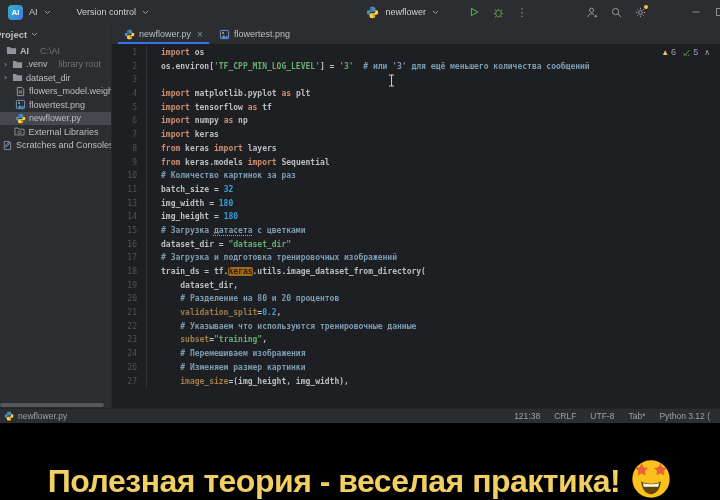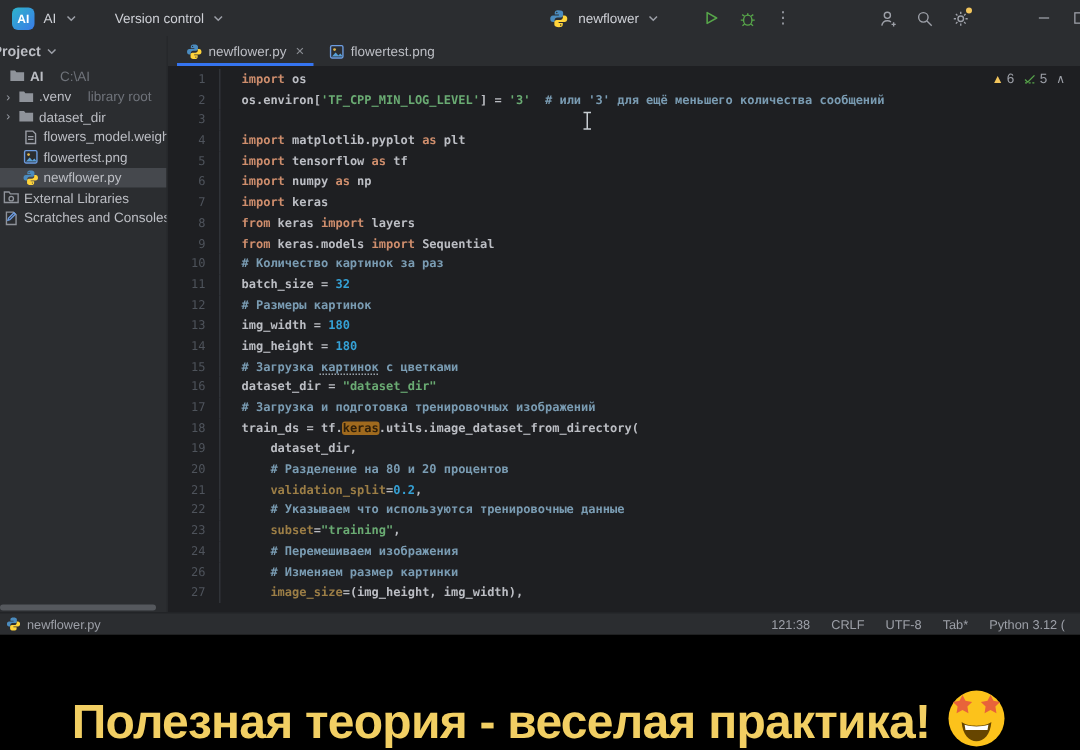--- a/index.html
+++ b/index.html
@@ -209,21 +209,21 @@
           </div>
           <div class="tree-row selected" style="padding-left: 15px;">
             <span class="ti">
               <svg viewBox="0 0 16 16">
                 <path fill="#4b8bbe" d="M7.9 1c-1.7 0-3.2.4-3.2 2v1.6h3.4v.7H3.3C1.8 5.3 1 6.4 1 8s.8 2.7 2.3 2.7h1.3V9.2c0-1.2 1-2.2 2.2-2.2h3c1 0 1.8-.8 1.8-1.8V3c0-1.4-1.6-2-3.7-2zM6.4 2.3c.4 0 .6.3.6.6s-.2.6-.6.6-.6-.3-.6-.6.2-.6.6-.6z"></path>
                 <path fill="#ffd43b" d="M8.1 15c1.7 0 3.2-.4 3.2-2v-1.6H7.9v-.7h4.8c1.5 0 2.3-1.1 2.3-2.7s-.8-2.7-2.3-2.7h-1.3v1.5c0 1.2-1 2.2-2.2 2.2h-3c-1 0-1.8.8-1.8 1.8V13c0 1.4 1.6 2 3.7 2zm1.5-1.3c-.4 0-.6-.3-.6-.6s.2-.6.6-.6.6.3.6.6-.2.6-.6.6z"></path>
               </svg>
             </span>
             <span class="lbl">newflower.py</span>
           </div>
-          <div class="tree-row" style="padding-left: 2px;">
+          <div class="tree-row" style="padding-left: 2px; justify-content: center;">
             <span class="ti">
               <svg viewBox="0 0 12 12">
                 <path d="M1 2.2h3.4l1 1.3H11v6.3H1z" fill="none" stroke="#8f939a"></path>
                 <circle cx="6" cy="7" r="1.6" fill="none" stroke="#8f939a"></circle>
               </svg>
             </span>
             <span class="lbl">External Libraries</span>
           </div>
           <div class="tree-row" style="padding-left: 2px;">
             <span class="ti">
@@ -267,24 +267,23 @@
             <div class="cl"><div class="g">2</div><div class="codepart"><span class="tk-id">os.environ[</span><span class="tk-str">'TF_CPP_MIN_LOG_LEVEL'</span><span class="tk-id">] = </span><span class="tk-str">'3'</span><span class="tk-id">  </span><span class="tk-com"># или '3' для ещё меньшего количества сообщений</span></div></div>
             <div class="cl"><div class="g">3</div><div class="codepart"></div></div>
             <div class="cl"><div class="g">4</div><div class="codepart"><span class="tk-kw">import</span><span class="tk-id"> matplotlib.pyplot </span><span class="tk-kw">as</span><span class="tk-id"> plt</span></div></div>
             <div class="cl"><div class="g">5</div><div class="codepart"><span class="tk-kw">import</span><span class="tk-id"> tensorflow </span><span class="tk-kw">as</span><span class="tk-id"> tf</span></div></div>
             <div class="cl"><div class="g">6</div><div class="codepart"><span class="tk-kw">import</span><span class="tk-id"> numpy </span><span class="tk-kw">as</span><span class="tk-id"> np</span></div></div>
             <div class="cl"><div class="g">7</div><div class="codepart"><span class="tk-kw">import</span><span class="tk-id"> keras</span></div></div>
             <div class="cl"><div class="g">8</div><div class="codepart"><span class="tk-kw">from</span><span class="tk-id"> keras </span><span class="tk-kw">import</span><span class="tk-id"> layers</span></div></div>
             <div class="cl"><div class="g">9</div><div class="codepart"><span class="tk-kw">from</span><span class="tk-id"> keras.models </span><span class="tk-kw">import</span><span class="tk-id"> Sequential</span></div></div>
             <div class="cl"><div class="g">10</div><div class="codepart"><span class="tk-com"># Количество картинок за раз</span></div></div>
             <div class="cl"><div class="g">11</div><div class="codepart"><span class="tk-id">batch_size = </span><span class="tk-num">32</span></div></div>
-            <div class="cl"><div class="g">12</div><div class="codepart"><span class="tk-com"># Размеры картинок</span></div></div>
             <div class="cl"><div class="g">13</div><div class="codepart"><span class="tk-id">img_width = </span><span class="tk-num">180</span></div></div>
             <div class="cl"><div class="g">14</div><div class="codepart"><span class="tk-id">img_height = </span><span class="tk-num">180</span></div></div>
-            <div class="cl"><div class="g">15</div><div class="codepart"><span class="tk-com"># Загрузка </span><span class="tk-typo">картинок</span><span class="tk-com"> с цветками</span></div></div>
+            <div class="cl"><div class="g">15</div><div class="codepart"><span class="tk-com"># Загрузка </span><span class="tk-typo">датасета</span><span class="tk-com"> с цветками</span></div></div>
             <div class="cl"><div class="g">16</div><div class="codepart"><span class="tk-id">dataset_dir = </span><span class="tk-str">"dataset_dir"</span></div></div>
             <div class="cl"><div class="g">17</div><div class="codepart"><span class="tk-com"># Загрузка и подготовка тренировочных изображений</span></div></div>
             <div class="cl"><div class="g">18</div><div class="codepart"><span class="tk-id">train_ds = tf.</span><span class="tk-hl">keras</span><span class="tk-id">.utils.image_dataset_from_directory(</span></div></div>
             <div class="cl"><div class="g">19</div><div class="codepart"><span class="tk-id">    dataset_dir,</span></div></div>
             <div class="cl"><div class="g">20</div><div class="codepart"><span class="tk-id">    </span><span class="tk-com"># Разделение на 80 и 20 процентов</span></div></div>
             <div class="cl"><div class="g">21</div><div class="codepart"><span class="tk-id">    </span><span class="tk-param">validation_split</span><span class="tk-id">=</span><span class="tk-num">0.2</span><span class="tk-id">,</span></div></div>
             <div class="cl"><div class="g">22</div><div class="codepart"><span class="tk-id">    </span><span class="tk-com"># Указываем что используются тренировочные данные</span></div></div>
             <div class="cl"><div class="g">23</div><div class="codepart"><span class="tk-id">    </span><span class="tk-param">subset</span><span class="tk-id">=</span><span class="tk-str">"training"</span><span class="tk-id">,</span></div></div>
             <div class="cl"><div class="g">24</div><div class="codepart"><span class="tk-id">    </span><span class="tk-com"># Перемешиваем изображения</span></div></div>
             <div class="cl"><div class="g">26</div><div class="codepart"><span class="tk-id">    </span><span class="tk-com"># Изменяем размер картинки</span></div></div>

